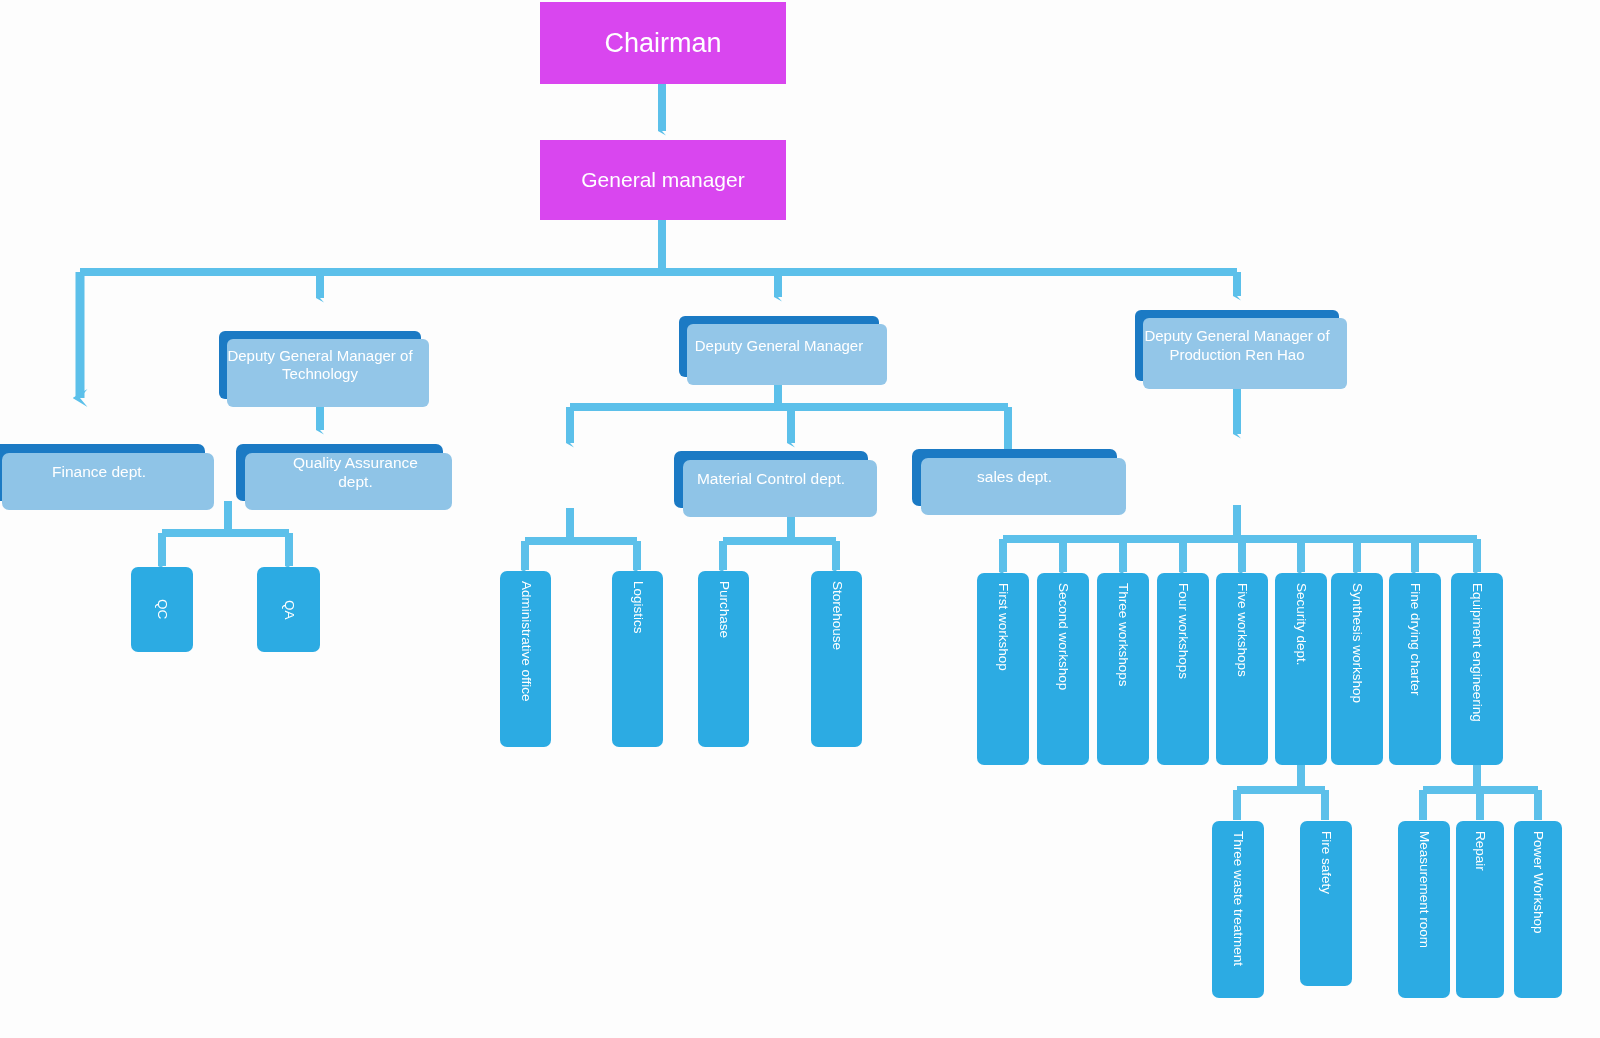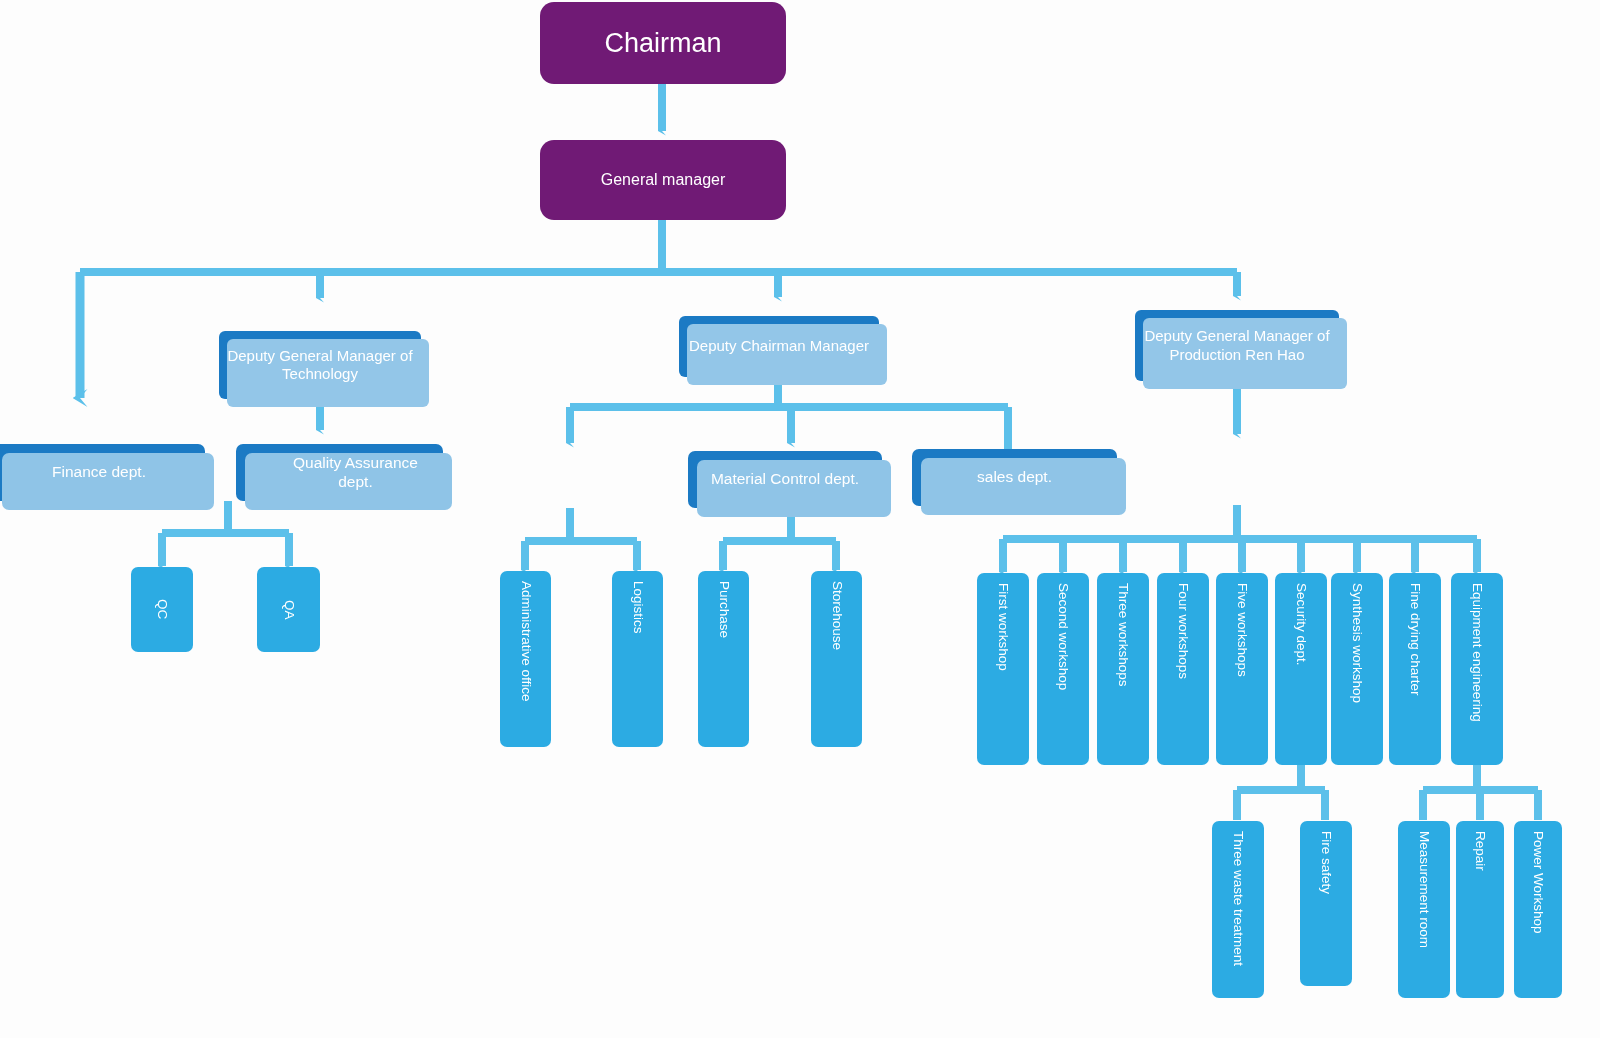--- a/index.html
+++ b/index.html
@@ -25,26 +25,26 @@
     color:#ffffff;
     border-radius:4px;
     text-align:center;
     line-height:1.22;
     z-index:5;
   }
   .node .lbl{display:block;width:100%;padding:0 6px;box-sizing:border-box;}
 
   
   .tier-exec{
-    background:#701a75;
+    background:#d946ef;
     font-size:27px;
-    border-radius:14px;
+    border-radius:0;
     box-shadow:0 2px 0 rgba(110,170,215,.0);
   }
-  .tier-exec.small{font-size:16px;}
+  .tier-exec.small{font-size:21px;}
 
   .tier-mid{
     background:#1b7ac4;
     font-size:15px;
     border-radius:6px;
   }
   .tier-mid::after{
     content:"";
     position:absolute;
     left:8px;top:8px;right:-8px;bottom:-8px;
@@ -172,37 +172,37 @@
 
   <div class="node tier-exec small" style="left:540px;top:140px;width:246px;height:80px;">
     <span class="lbl">General manager</span>
   </div>
 
   <div class="node tier-mid" style="left:219px;top:331px;width:202px;height:68px;">
     <span class="lbl">Deputy General Manager of Technology</span>
   </div>
 
   <div class="node tier-mid" style="left:679px;top:316px;width:200px;height:61px;">
-    <span class="lbl">Deputy Chairman Manager</span>
+    <span class="lbl">Deputy General Manager</span>
   </div>
 
   <div class="node tier-mid" style="left:1135px;top:310px;width:204px;height:71px;">
     <span class="lbl">Deputy General Manager of Production Ren Hao</span>
   </div>
 
   <div class="node tier-dept" style="left:-7px;top:444px;width:212px;height:57px;">
     <span class="lbl">Finance dept.</span>
   </div>
 
   <div class="node tier-dept" style="left:236px;top:444px;width:207px;height:57px;padding-left:32px;">
     <span class="lbl">Quality Assurance dept.</span>
   </div>
 
 
-  <div class="node tier-dept" style="left:688px;top:451px;width:194px;height:57px;">
+  <div class="node tier-dept" style="left:674px;top:451px;width:194px;height:57px;">
     <span class="lbl">Material Control dept.</span>
   </div>
 
   <div class="node tier-dept" style="left:912px;top:449px;width:205px;height:57px;">
     <span class="lbl">sales dept.</span>
   </div>
 
 
   <div class="node tier-leaf" style="left:131px;top:567px;width:62px;height:85px;">
     <span class="lbl">QC</span>

